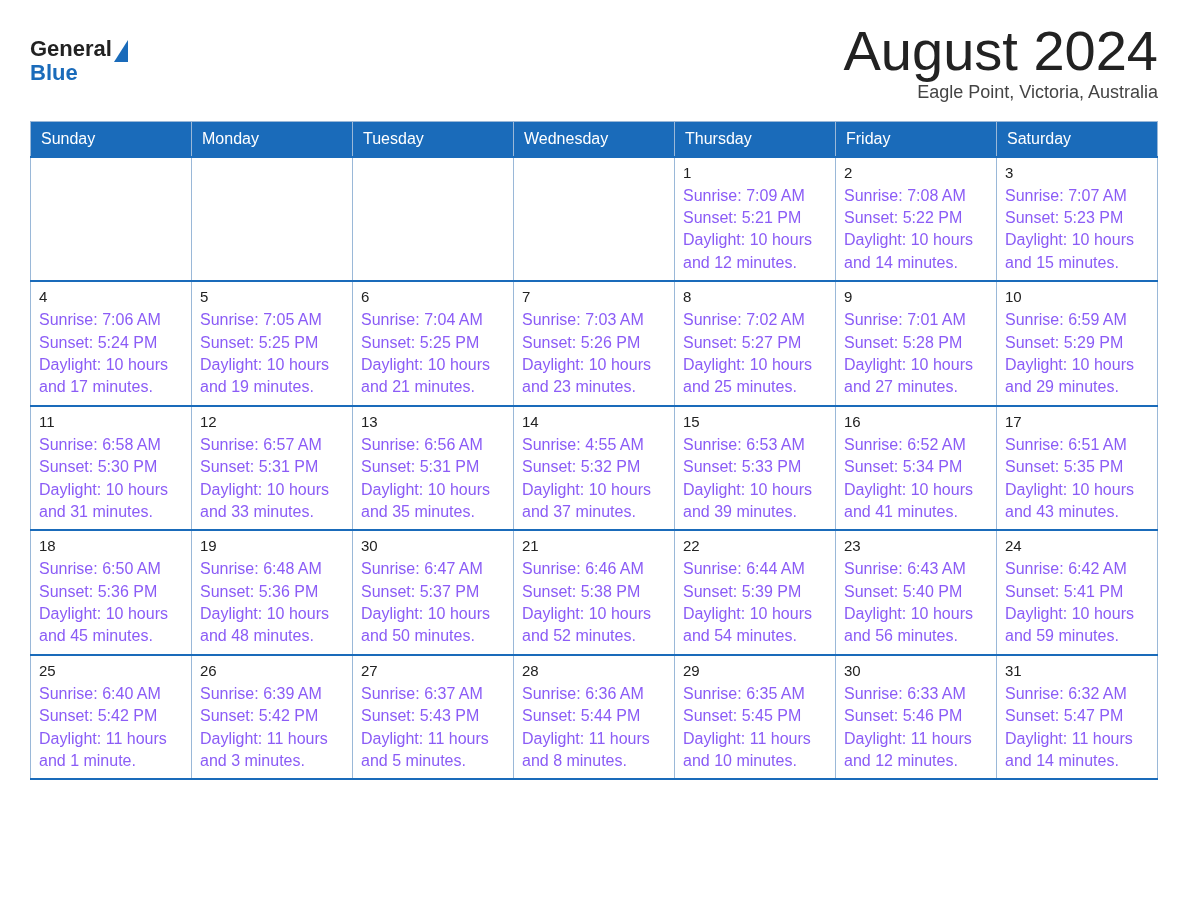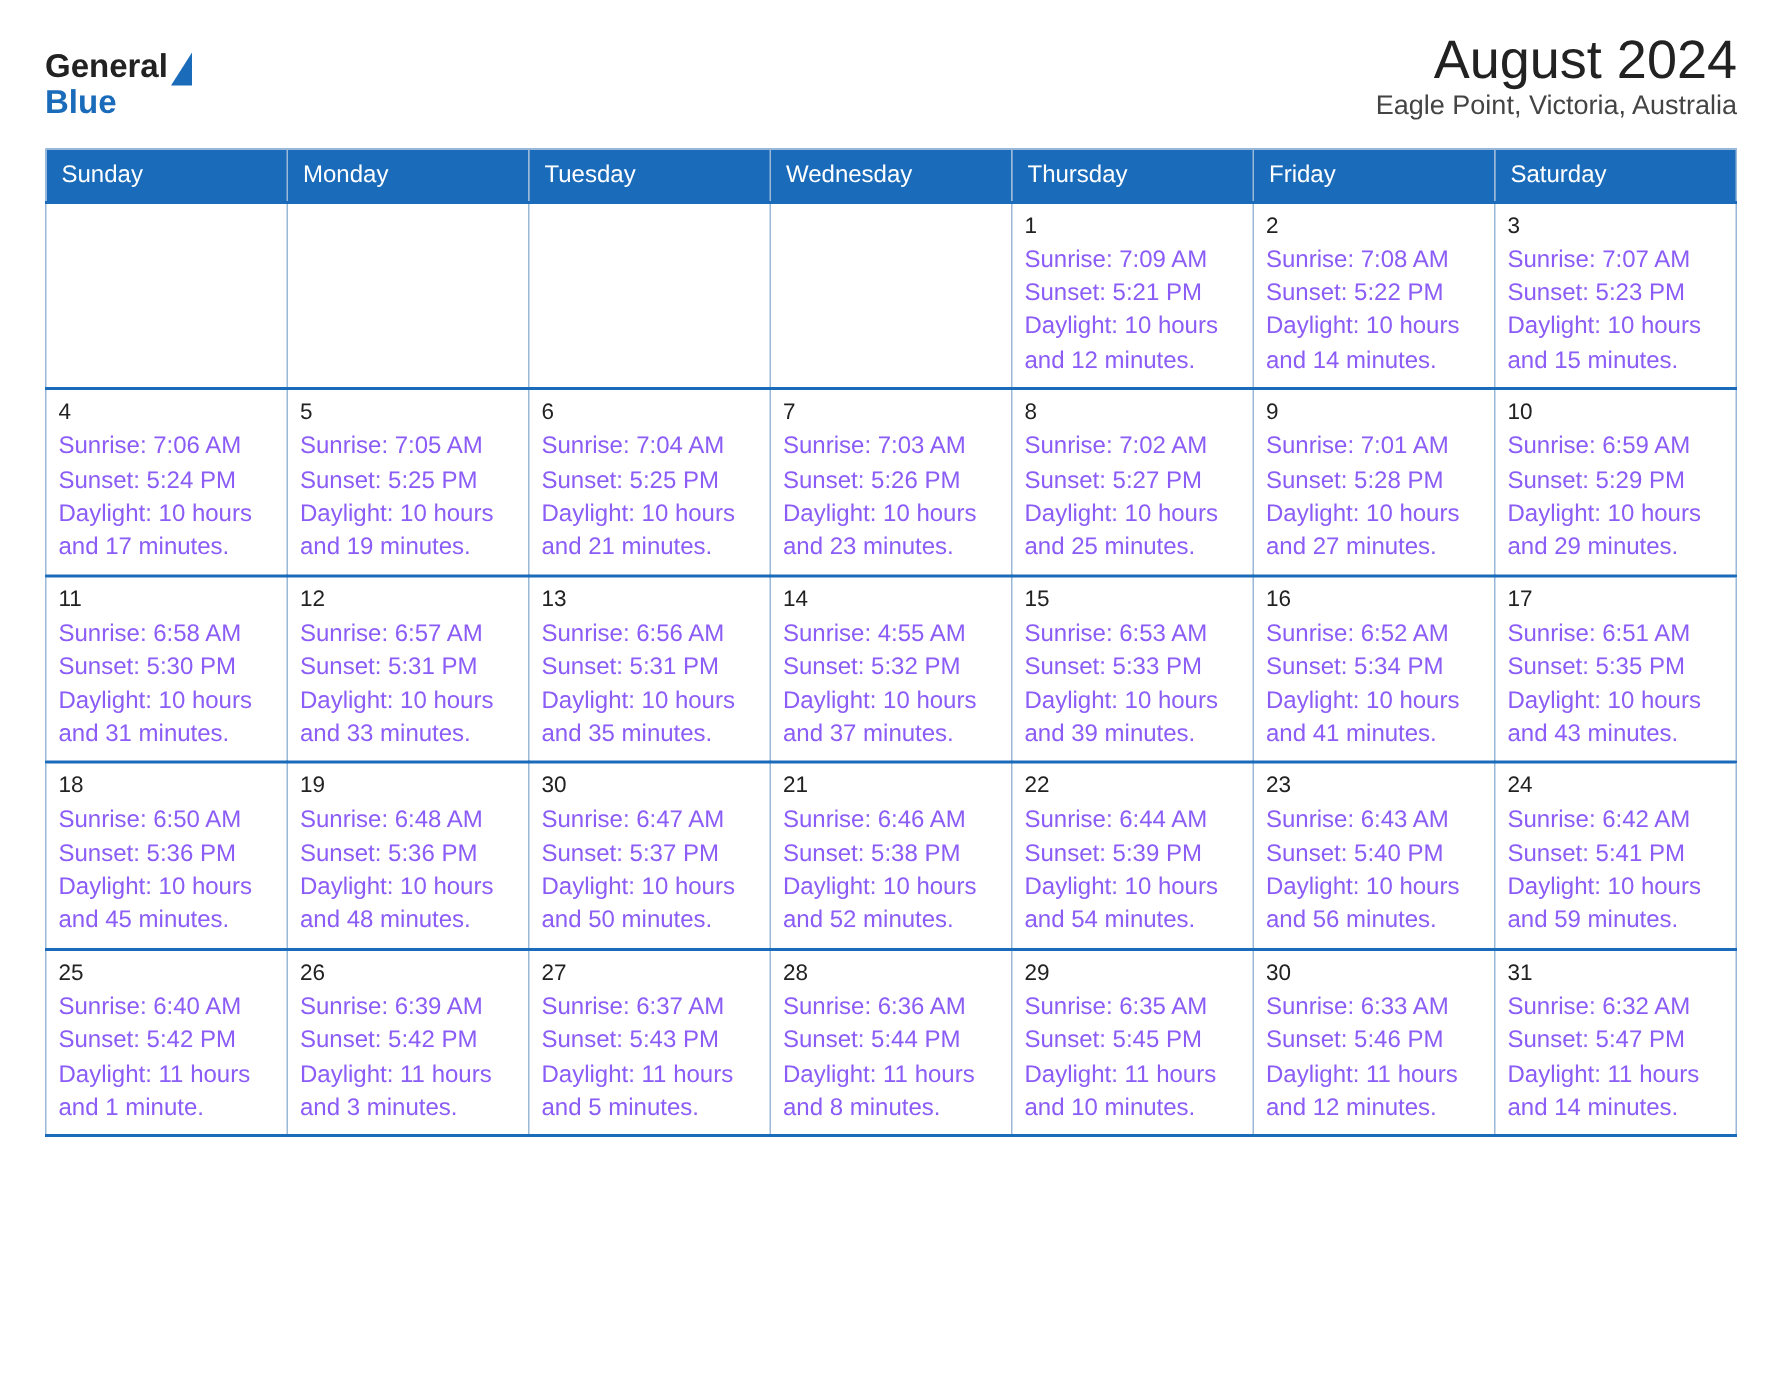--- a/index.html
+++ b/index.html
@@ -7,21 +7,21 @@
       font-family: Arial, Helvetica, sans-serif;
       background: #fff;
       color: #222;
       width: 1188px;
       min-height: 918px;
       padding: 20px 30px;
     }
     .header-area {
       display: flex;
       justify-content: space-between;
-      align-items: flex-end;
+      align-items: center;
       margin-bottom: 18px;
     }
     .logo {
       display: flex;
       align-items: center;
       gap: 6px;
     }
     .logo-text-general {
       font-size: 22px;
       font-weight: bold;
@@ -39,21 +39,21 @@
       border-right: 0px solid transparent;
       border-bottom: 22px solid #1a6bba;
       margin-left: 2px;
       position: relative;
       top: 2px;
     }
     .title-area {
       text-align: right;
     }
     .main-title {
-      font-size: 36px;
+      font-size: 56px;
       font-weight: normal;
       color: #222;
       line-height: 1.1;
     }
     .sub-title {
       font-size: 18px;
       color: #444;
       margin-top: 0;
     }
     .calendar {

